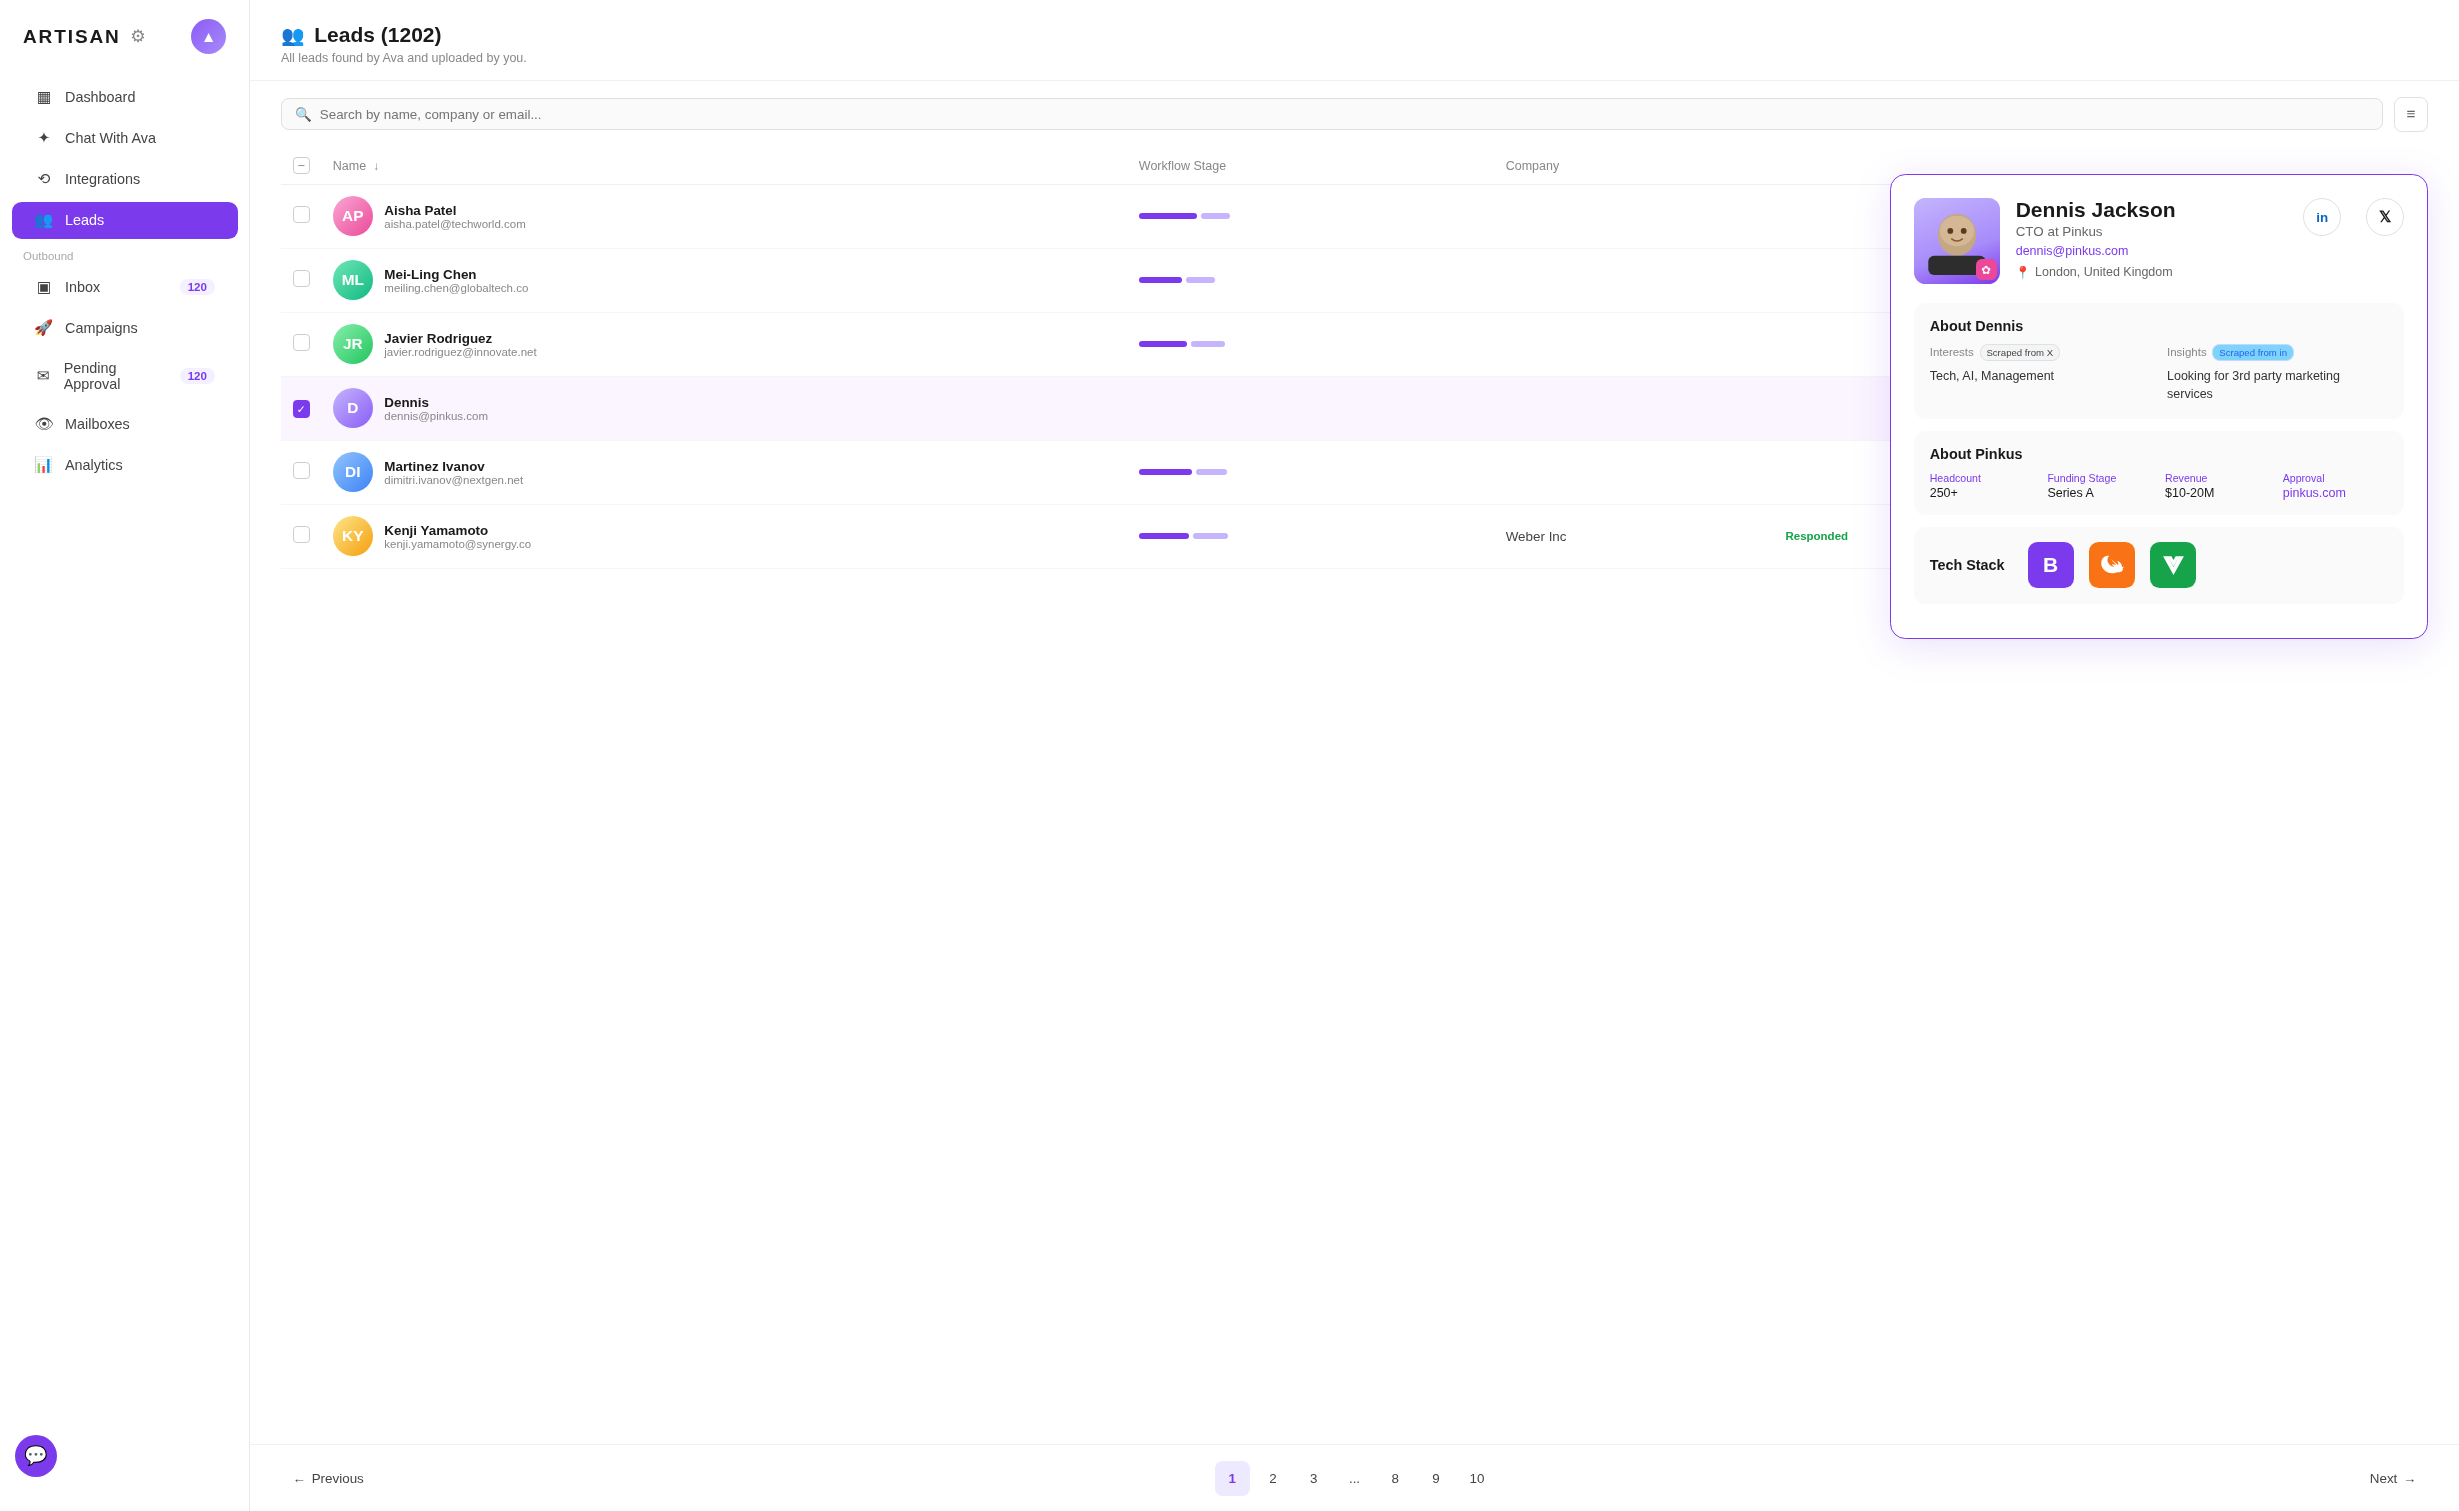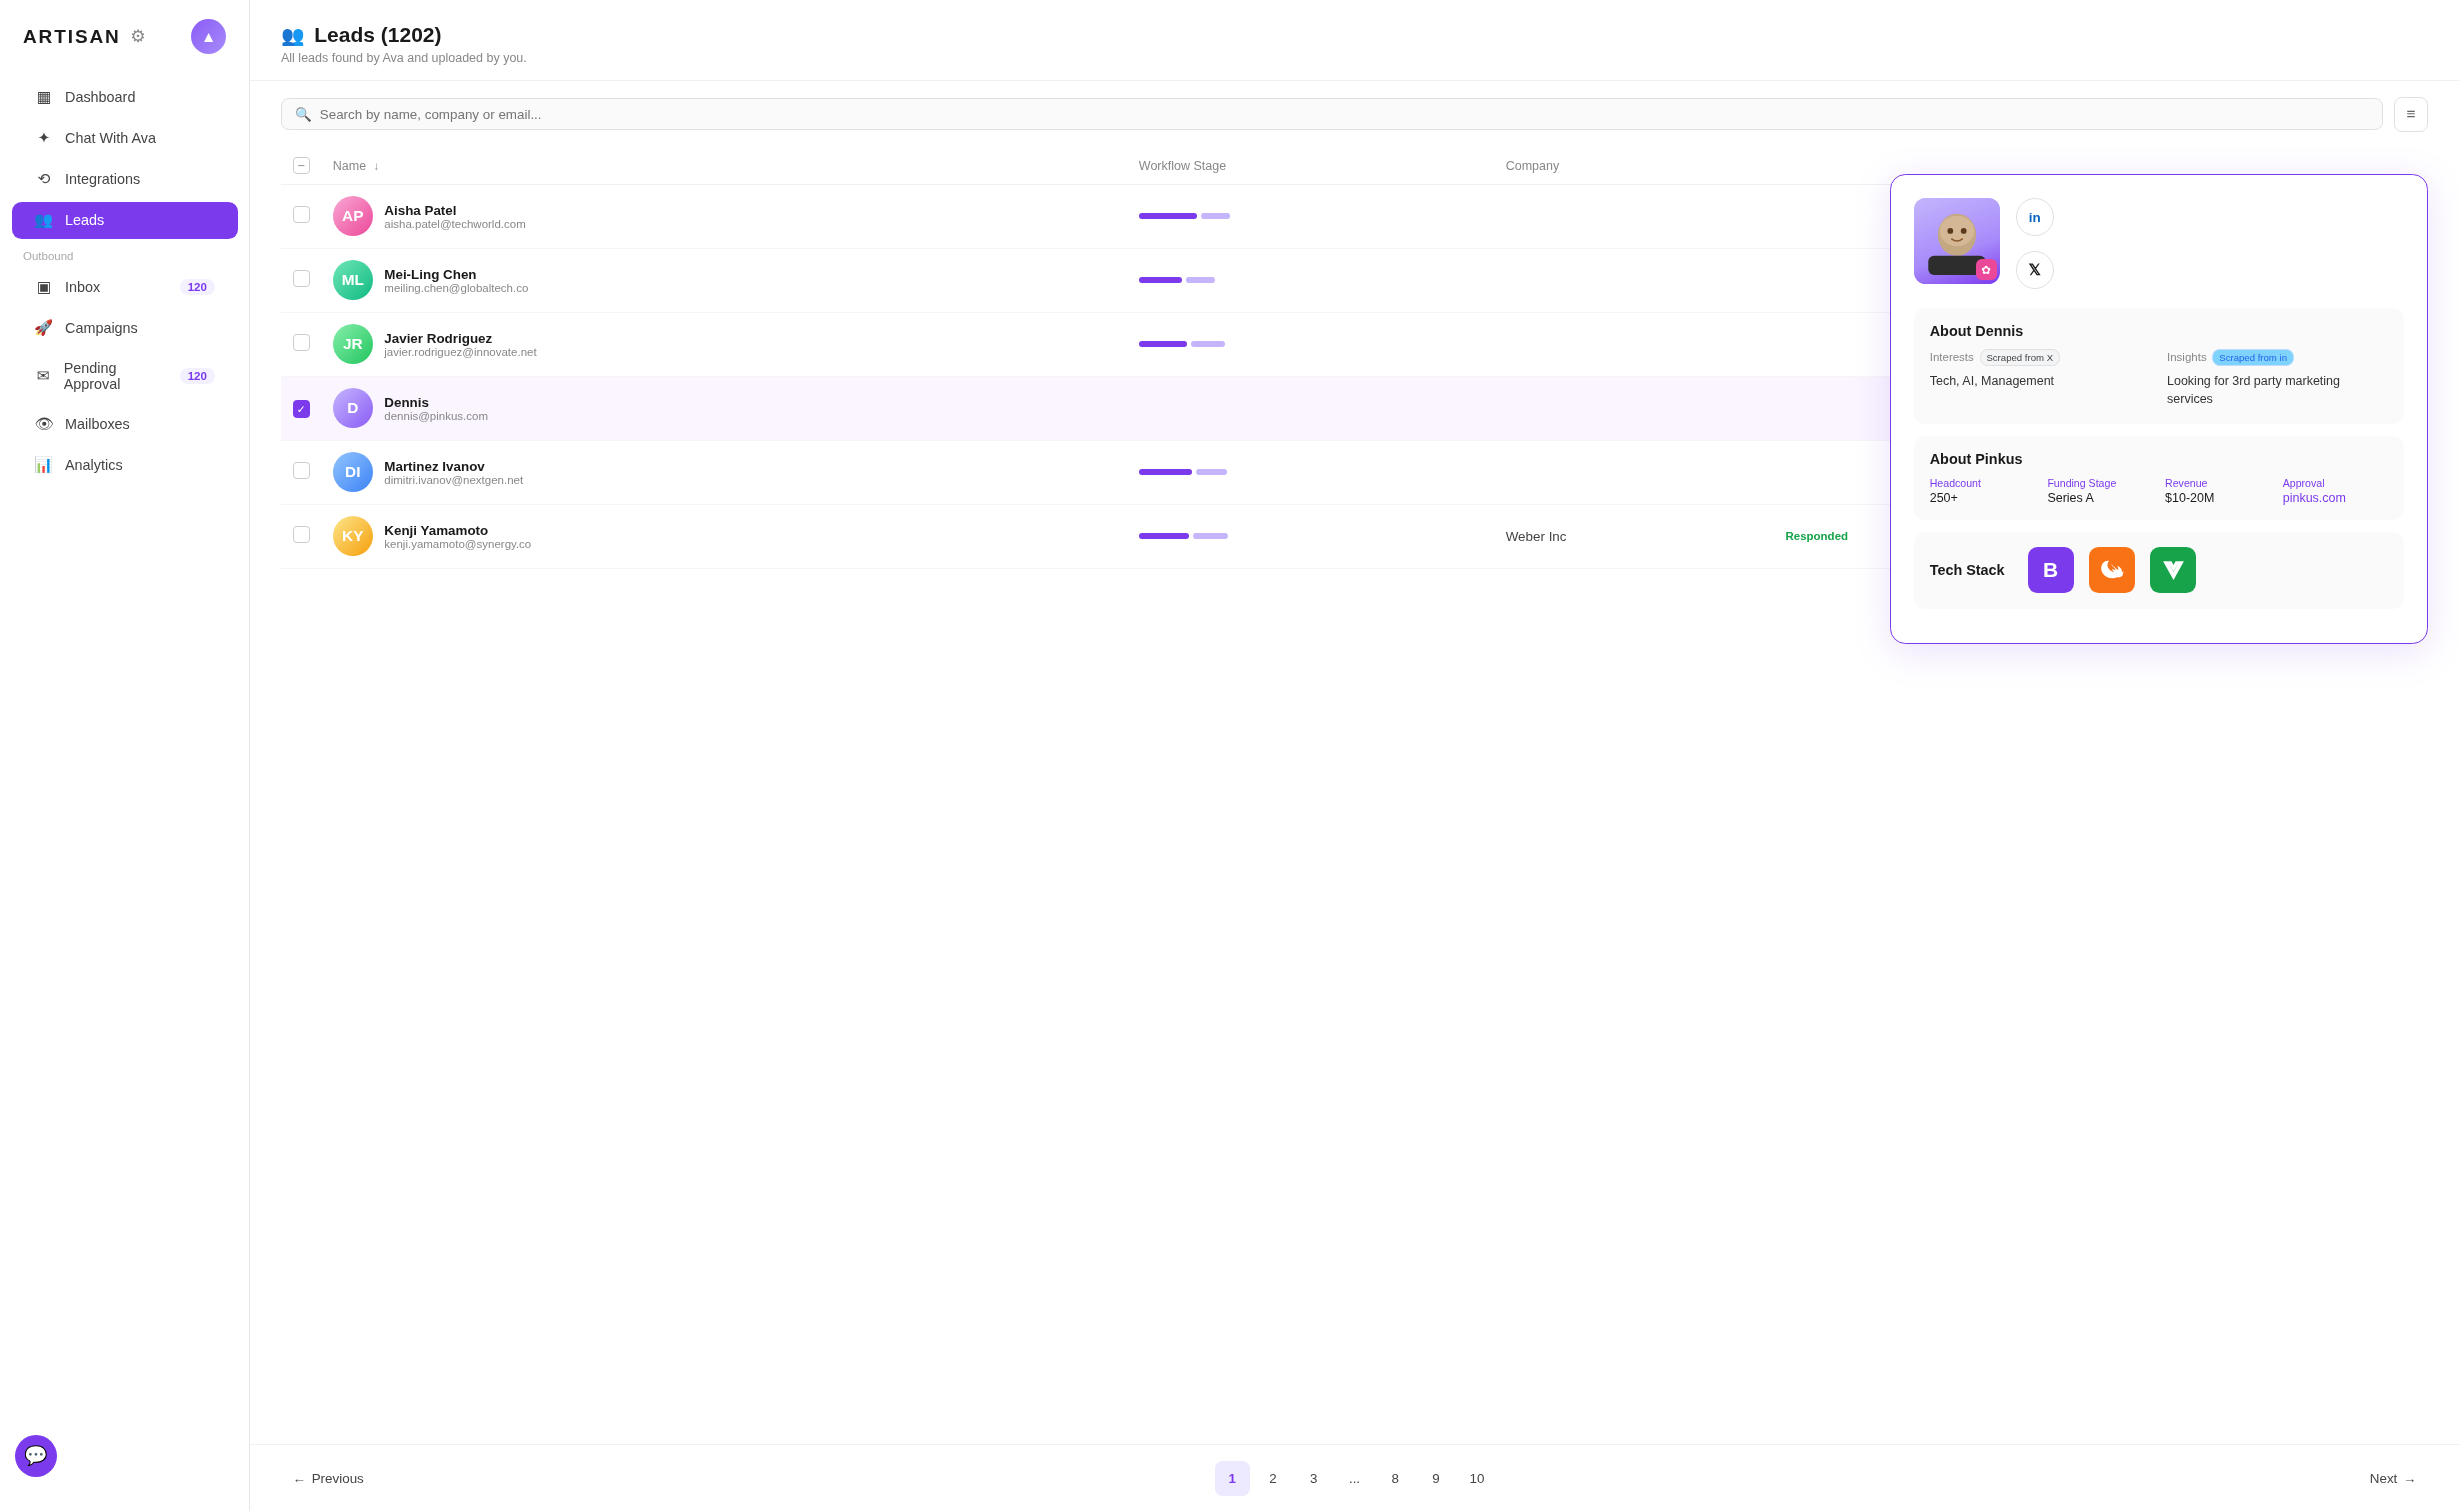--- a/index.html
+++ b/index.html
@@ -71,21 +71,21 @@
     
     .profile-overlay { position: absolute; top: 0; right: 0; width: 538px; background: #fff; border: 1.9px solid #7c3aed; border-radius: 15.4px; padding: 23px; box-shadow: 0 7.7px 38px rgba(124,58,237,0.15); z-index: 100; margin: 7.7px; }
     .profile-header { display: flex; align-items: flex-start; gap: 15.4px; margin-bottom: 19px; }
     .profile-avatar { width: 86px; height: 86px; border-radius: 11.5px; background: #c4b5fd; display: flex; align-items: center; justify-content: center; overflow: hidden; flex-shrink: 0; position: relative; }
     .pinkus-icon { position: absolute; bottom: 3.8px; right: 3.8px; width: 21px; height: 21px; background: #ec4899; border-radius: 5.8px; display: flex; align-items: center; justify-content: center; color: white; font-size: 11.5px; }
     .profile-info { flex: 1; }
     .profile-name { font-size: 21px; font-weight: 700; color: #1a1a1a; }
     .profile-title { font-size: 13.4px; color: #666; margin: 1.9px 0; }
     .profile-email { color: #7c3aed; font-size: 12.5px; text-decoration: none; }
     .profile-location { display: flex; align-items: center; gap: 3.8px; font-size: 12.5px; color: #666; margin-top: 5.8px; }
-    .profile-social { display: flex; flex-direction: column; gap: 15px; }
+    .profile-social { display: flex; flex-direction: row; gap: 25px; }
     .social-btn { width: 38px; height: 38px; border-radius: 50%; border: 1.4px solid #e0e0e0; display: flex; align-items: center; justify-content: center; font-size: 17.3px; font-weight: 700; cursor: pointer; background: #fff; }
     .linkedin-btn { color: #0a66c2; }
     .twitter-btn { color: #1a1a1a; background: #fff; border-color: #e0e0e0; }
 
     .profile-section { background: #fafafa; border-radius: 11.5px; padding: 15.4px; margin-bottom: 11.5px; }
     .profile-section-title { font-size: 14.4px; font-weight: 700; color: #1a1a1a; margin-bottom: 9.6px; }
     .about-grid { display: flex; gap: 15.4px; }
     .about-col { flex: 1; }
     .about-col-title { font-size: 11.5px; color: #888; margin-bottom: 5.8px; display: flex; align-items: center; gap: 5.8px; }
     .scraped-badge { font-size: 9.6px; padding: 1.9px 5.8px; border-radius: 7.7px; font-weight: 500; }
@@ -360,20 +360,29 @@
               <ellipse cx="30" cy="28" rx="20" ry="22" fill="#c4a882"></ellipse>
               <ellipse cx="30" cy="24" rx="18" ry="16" fill="#d4b896"></ellipse>
               <circle cx="23" cy="24" r="3" fill="#5a3a1a"></circle>
               <circle cx="37" cy="24" r="3" fill="#5a3a1a"></circle>
               <path d="M24 32 Q30 37 36 32" stroke="#8b5a2b" stroke-width="1.5" fill="none"></path>
               <rect x="0" y="50" width="60" height="20" rx="6" fill="#2d2d2d"></rect>
             </svg>
           </div>
           <div class="pinkus-icon">✿</div>
         </div>
+        <div class="profile-info">
+          <div class="profile-name">Dennis Jackson</div>
+          <div class="profile-title">CTO at Pinkus</div>
+          <a class="profile-email" href="#">dennis@pinkus.com</a>
+          <div class="profile-location">
+            <span>📍</span>
+            <span>London, United Kingdom</span>
+          </div>
+        </div>
         <div class="profile-social">
           <button class="social-btn linkedin-btn">
             <span style="font-size:13.4px;font-weight:700;">in</span>
           </button>
           <button class="social-btn twitter-btn">
             <span style="font-size:15.4px;font-weight:700;">𝕏</span>
           </button>
         </div>
       </div>
 

